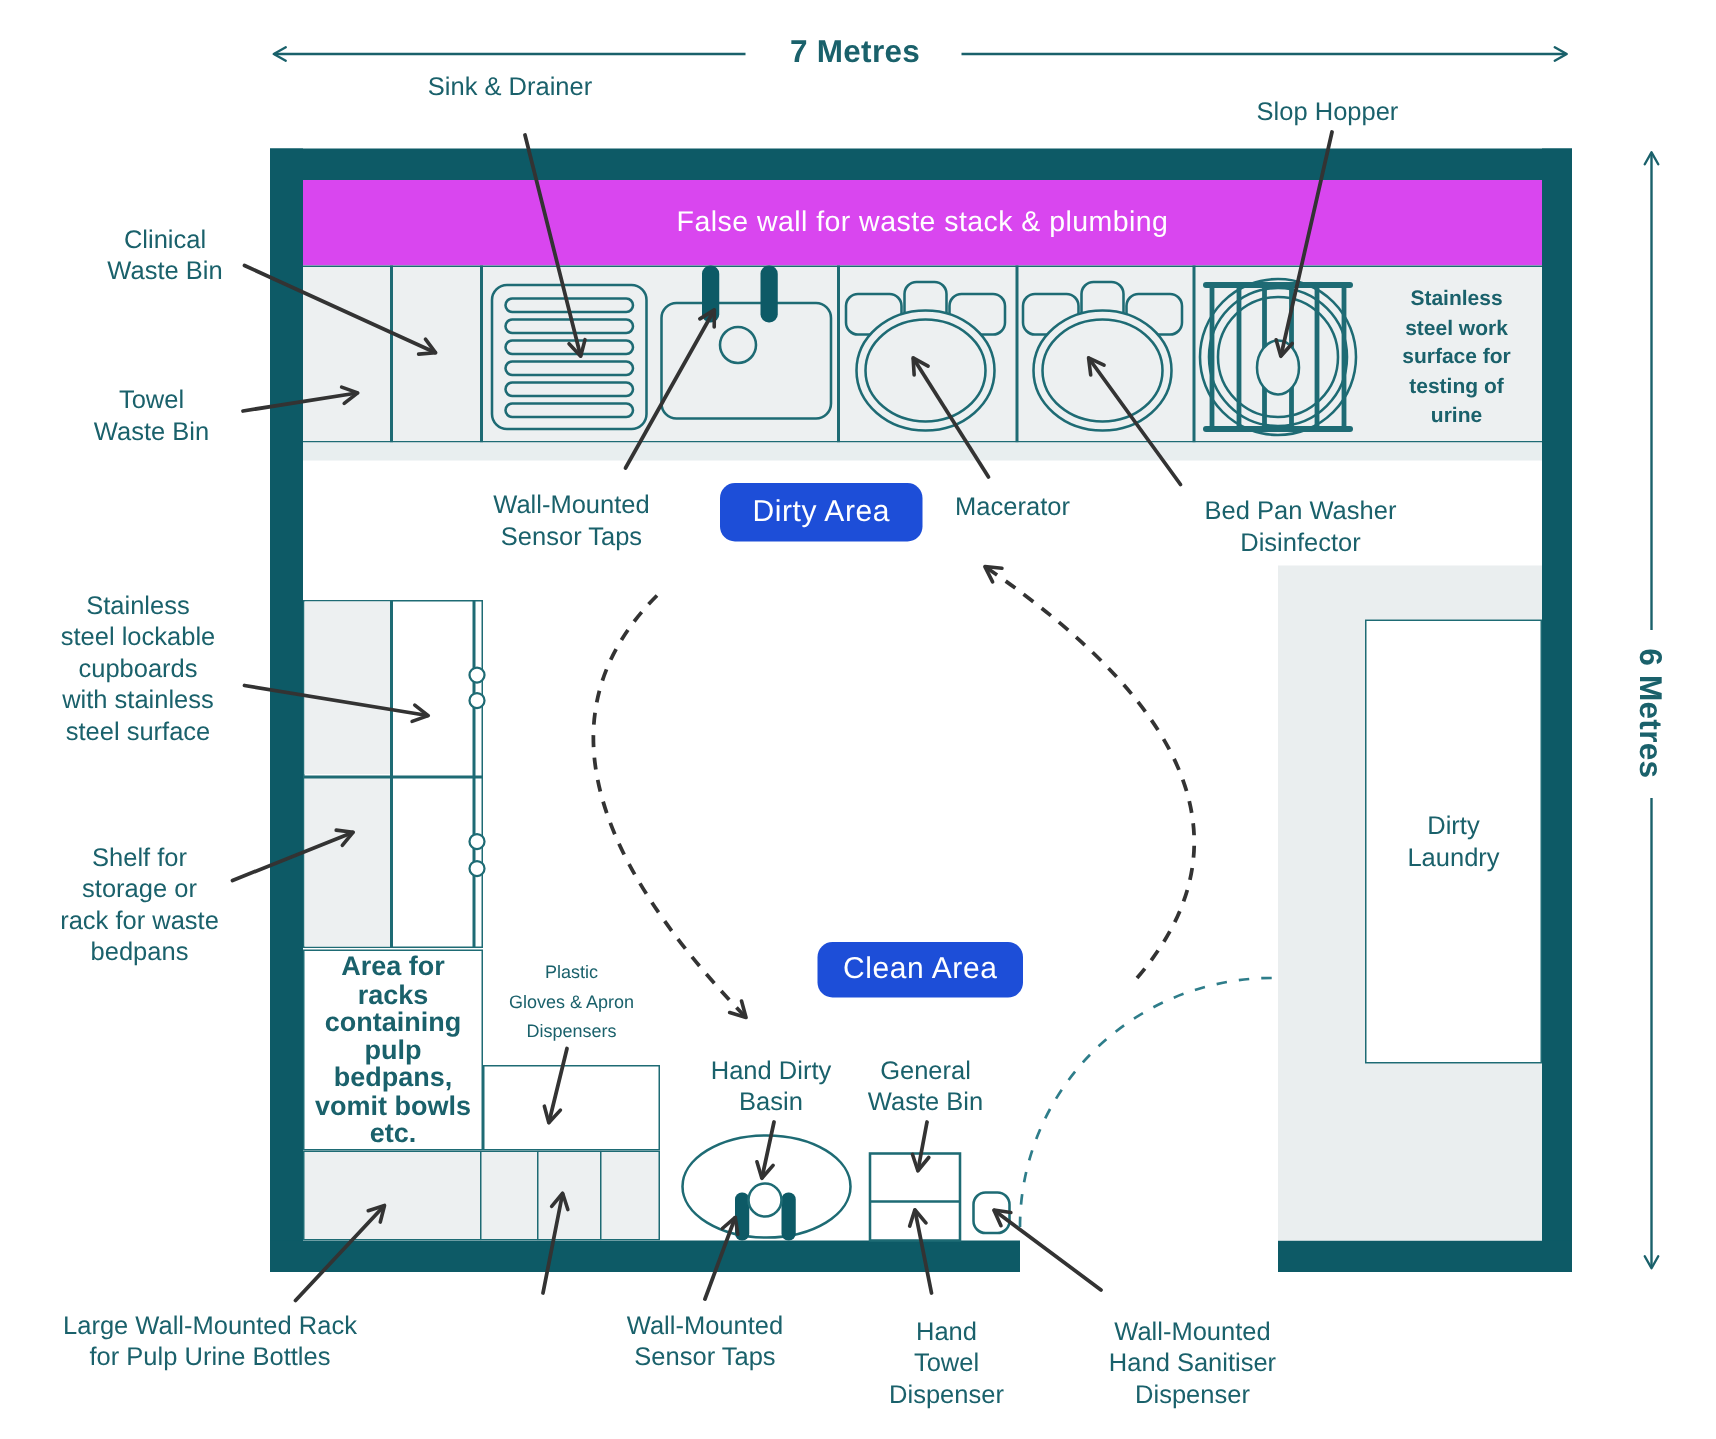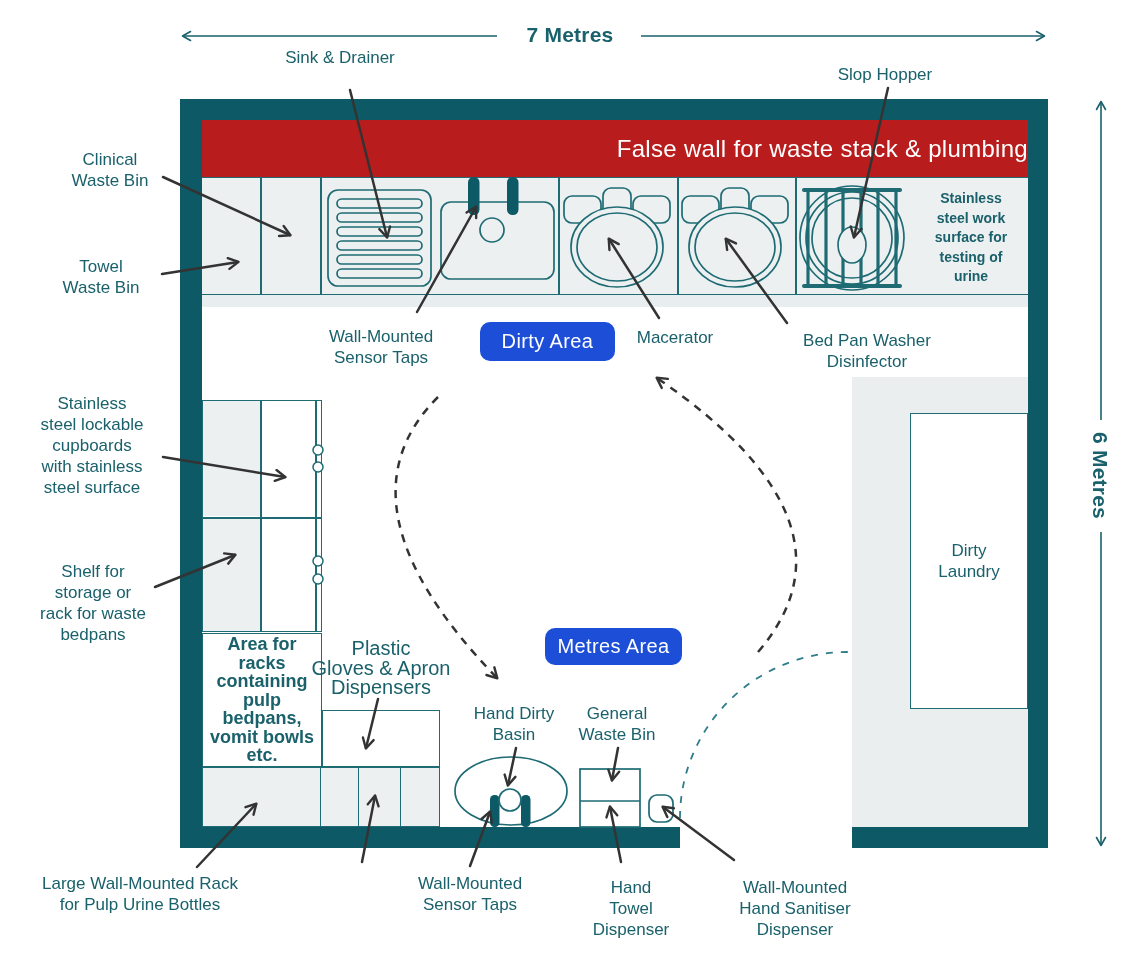--- a/index.html
+++ b/index.html
@@ -1,21 +1,21 @@
 <!DOCTYPE html>
 <html><head>
 <meta charset="utf-8">
 <style>
   html,body{margin:0;padding:0;background:#ffffff;}
   .stage{position:relative;width:1144px;height:959px;background:#fff;
          font-family:"Liberation Sans",sans-serif;overflow:hidden;}
   .abs{position:absolute;}
   .wall{position:absolute;background:#0d5a66;}
-  .falsewall{position:absolute;left:202px;top:120px;width:826px;height:57px;background:#b91c1c;
-             display:flex;align-items:center;justify-content:flex-end;color:#fff;font-size:24px;letter-spacing:.3px;}
+  .falsewall{position:absolute;left:202px;top:120px;width:826px;height:57px;background:#d946ef;
+             display:flex;align-items:center;justify-content:center;color:#fff;font-size:19px;letter-spacing:.3px;}
   .counter{position:absolute;left:202px;top:177px;width:826px;height:118px;background:#edf0f1;
            border-top:1.5px solid #1e6b74;border-bottom:1.5px solid #1e6b74;box-sizing:border-box;}
   .vdiv{position:absolute;top:177px;width:1.5px;height:118px;background:#1e6b74;}
   .floorstrip{position:absolute;left:202px;top:295px;width:826px;height:12px;background:#e8eeef;}
   .graybox{position:absolute;background:#edf0f1;border:1.5px solid #1e6b74;box-sizing:border-box;}
   .whitebox{position:absolute;background:#ffffff;border:1.5px solid #1e6b74;box-sizing:border-box;}
   .noborder{border:none;}
   .lbl{position:absolute;color:#1a616b;font-size:17px;line-height:21px;text-align:center;
        white-space:pre-line;}
   .lbl.small{font-size:14px;line-height:19.5px;font-weight:bold;}
@@ -74,21 +74,21 @@
 
   <div class="graybox" style="left:202px;top:767px;width:119px;height:60px;"></div>
   <div class="graybox" style="left:319.5px;top:767px;width:40px;height:60px;"></div>
   <div class="graybox" style="left:358px;top:767px;width:43px;height:60px;"></div>
   <div class="graybox" style="left:399.5px;top:767px;width:40.5px;height:60px;"></div>
 
   <div class="badge" style="left:480px;top:322px;width:135px;height:39px;">
     <span>Dirty Area</span>
   </div>
   <div class="badge" style="left:545px;top:628px;width:137px;height:37px;">
-    <span>Metres Area</span>
+    <span>Clean Area</span>
   </div>
 
   <svg class="overlay" viewBox="0 0 1144 959">
     <defs>
       <marker id="ahBlack" viewBox="0 0 14 14" refX="11.5" refY="7" markerWidth="14" markerHeight="14" markerUnits="userSpaceOnUse" orient="auto">
         <path d="M2,1.5 L12,7 L2,12.5" fill="none" stroke="#333333" stroke-width="2.4" stroke-linecap="round" stroke-linejoin="round"></path>
       </marker>
       <marker id="ahTeal" viewBox="0 0 12 12" refX="9.5" refY="6" markerWidth="12" markerHeight="12" markerUnits="userSpaceOnUse" orient="auto">
         <path d="M2,1.5 L10,6 L2,10.5" fill="none" stroke="#1a616b" stroke-width="1.6" stroke-linecap="round" stroke-linejoin="round"></path>
       </marker>
@@ -219,21 +219,21 @@
 urine</div>
   <div class="lbl" style="left:12px;top:393px;width:160px;">Stainless
 steel lockable
 cupboards
 with stainless
 steel surface</div>
   <div class="lbl" style="left:13px;top:561px;width:160px;">Shelf for
 storage or
 rack for waste
 bedpans</div>
-  <div class="lbl" style="left:301px;top:639px;width:160px;font-size:20px;line-height:19.5px;">Plastic
+  <div class="lbl" style="left:301px;top:639px;width:160px;font-size:12px;line-height:19.5px;">Plastic
 Gloves &amp; Apron
 Dispensers</div>
   <div class="lbl" style="left:434px;top:703px;width:160px;">Hand Dirty
 Basin</div>
   <div class="lbl" style="left:547px;top:703px;width:140px;">General
 Waste Bin</div>
   <div class="lbl" style="left:10px;top:873px;width:260px;">Large Wall-Mounted Rack
 for Pulp Urine Bottles</div>
   <div class="lbl" style="left:390px;top:873px;width:160px;">Wall-Mounted
 Sensor Taps</div>

